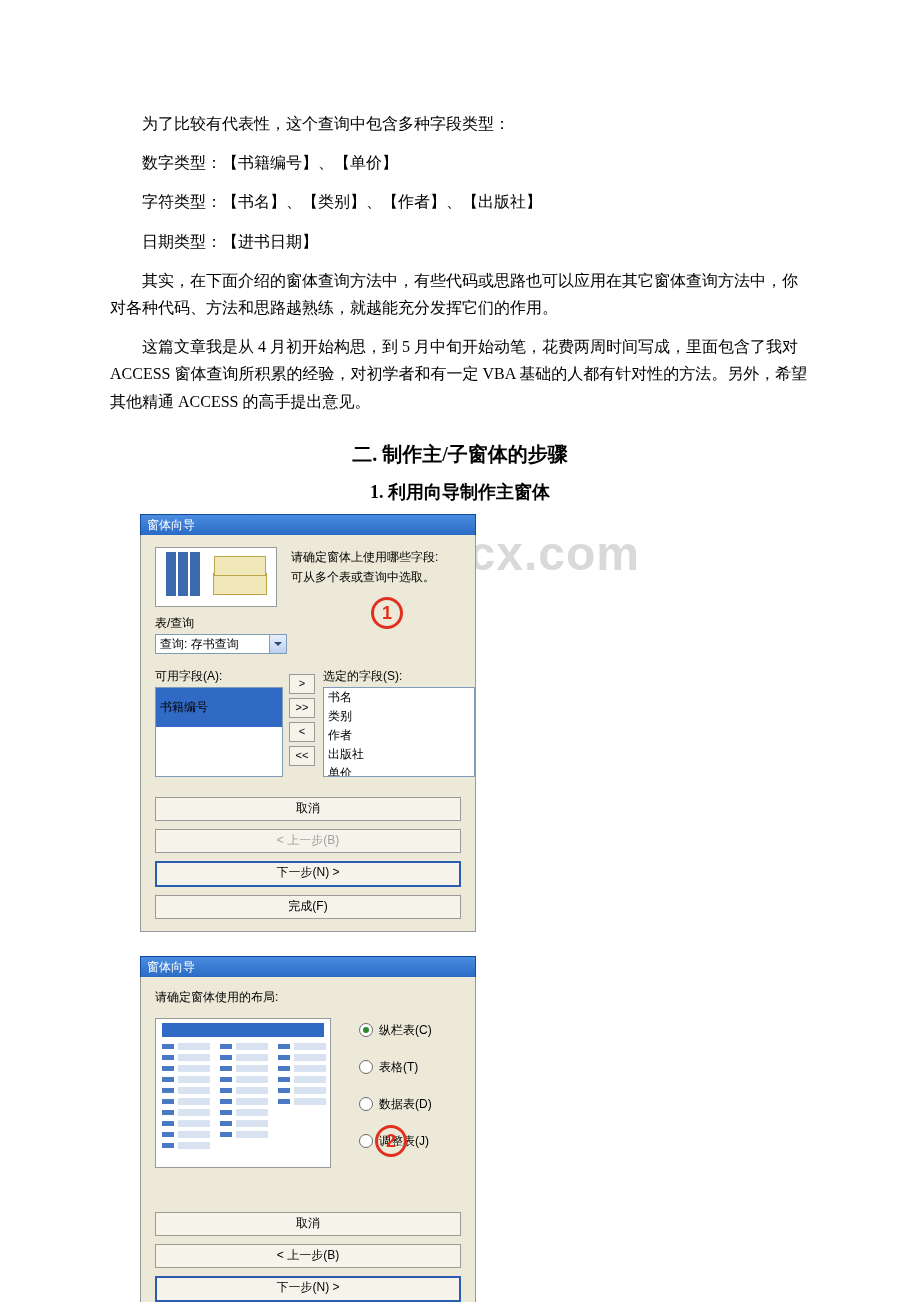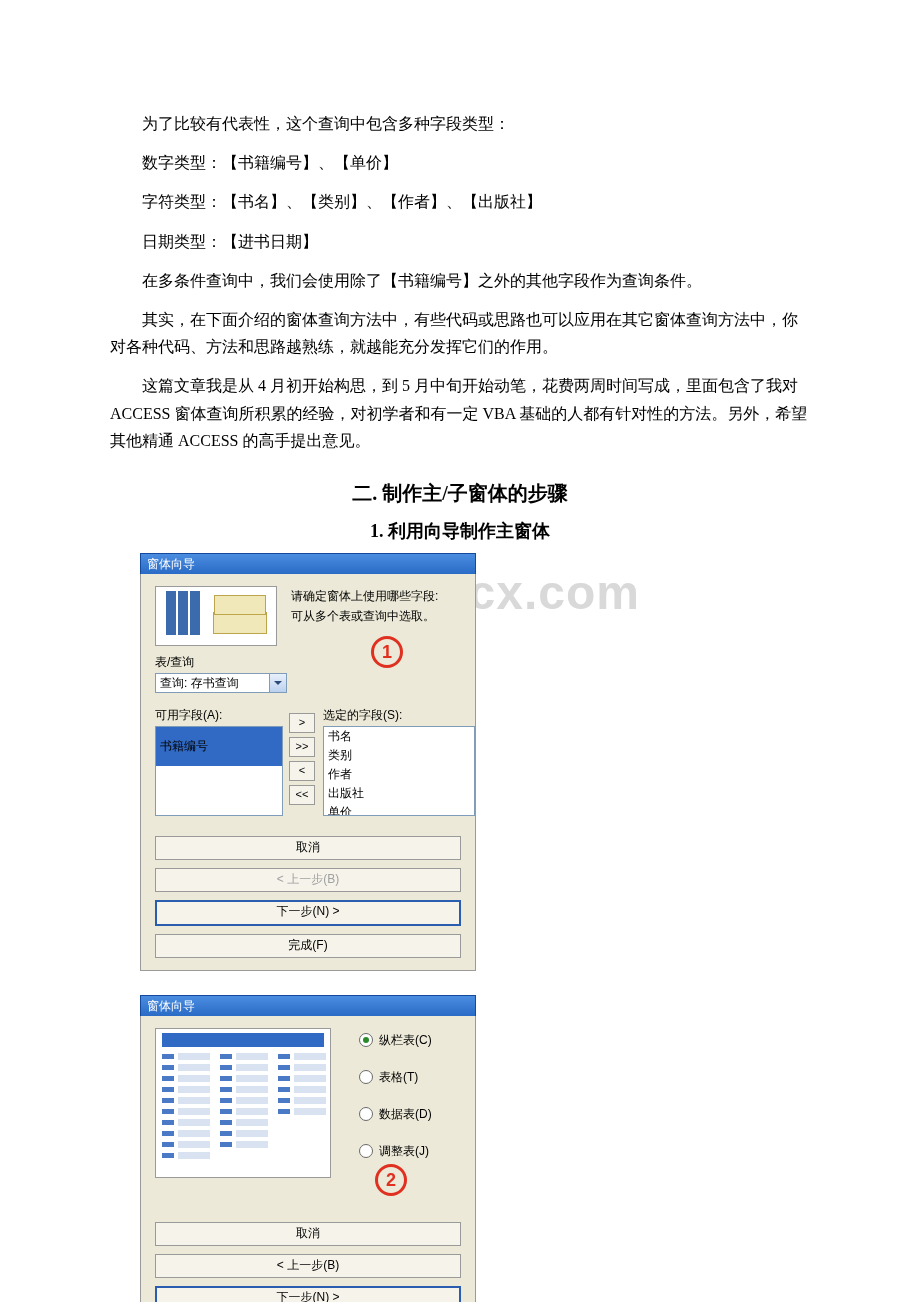--- a/index.html
+++ b/index.html
@@ -271,21 +271,20 @@
 </style>
 </head>
 <body>
 
 <div class="page">
 
   <p class="para">为了比较有代表性，这个查询中包含多种字段类型：</p>
   <p class="para">数字类型：【书籍编号】、【单价】</p>
   <p class="para">字符类型：【书名】、【类别】、【作者】、【出版社】</p>
   <p class="para">日期类型：【进书日期】</p>
-  <p class="para">在多条件查询中，我们会使用除了【书籍编号】之外的其他字段作为查询条件。</p>
   <p class="para">其实，在下面介绍的窗体查询方法中，有些代码或思路也可以应用在其它窗体查询方法中，你对各种代码、方法和思路越熟练，就越能充分发挥它们的作用。</p>
   <p class="para">这篇文章我是从 4 月初开始构思，到 5 月中旬开始动笔，花费两周时间写成，里面包含了我对 ACCESS 窗体查询所积累的经验，对初学者和有一定 VBA 基础的人都有针对性的方法。另外，希望其他精通 ACCESS 的高手提出意见。</p>
 
   <div class="h2">二. 制作主/子窗体的步骤</div>
   <div class="h3">1. 利用向导制作主窗体</div>
 
   <div style="position:relative;">
     <div class="watermark" style="left:140px; top:12px;">www.bdocx.com</div>
 
     <div class="figs">
@@ -341,20 +340,21 @@
             <div class="wbtn disabled">&lt; 上一步(B)</div>
             <div class="wbtn primary">下一步(N) &gt;</div>
             <div class="wbtn">完成(F)</div>
           </div>
         </div>
       </div>
 
       <div class="fig">
         <div class="titlebar">窗体向导</div>
         <div class="dlgbody" style="position:relative;">
+          <div style="margin-bottom:12px;">请确定窗体使用的布局:</div>
 
           <div class="layoutrow">
             <div class="preview">
               <div class="prevtitle"></div>
               <div class="prevcols">
                 <div class="prevcol" id="prevcol1">
                     <div class="prevrow">
                       <div class="plabel"></div>
                       <div class="pfield"></div>
                     </div>

